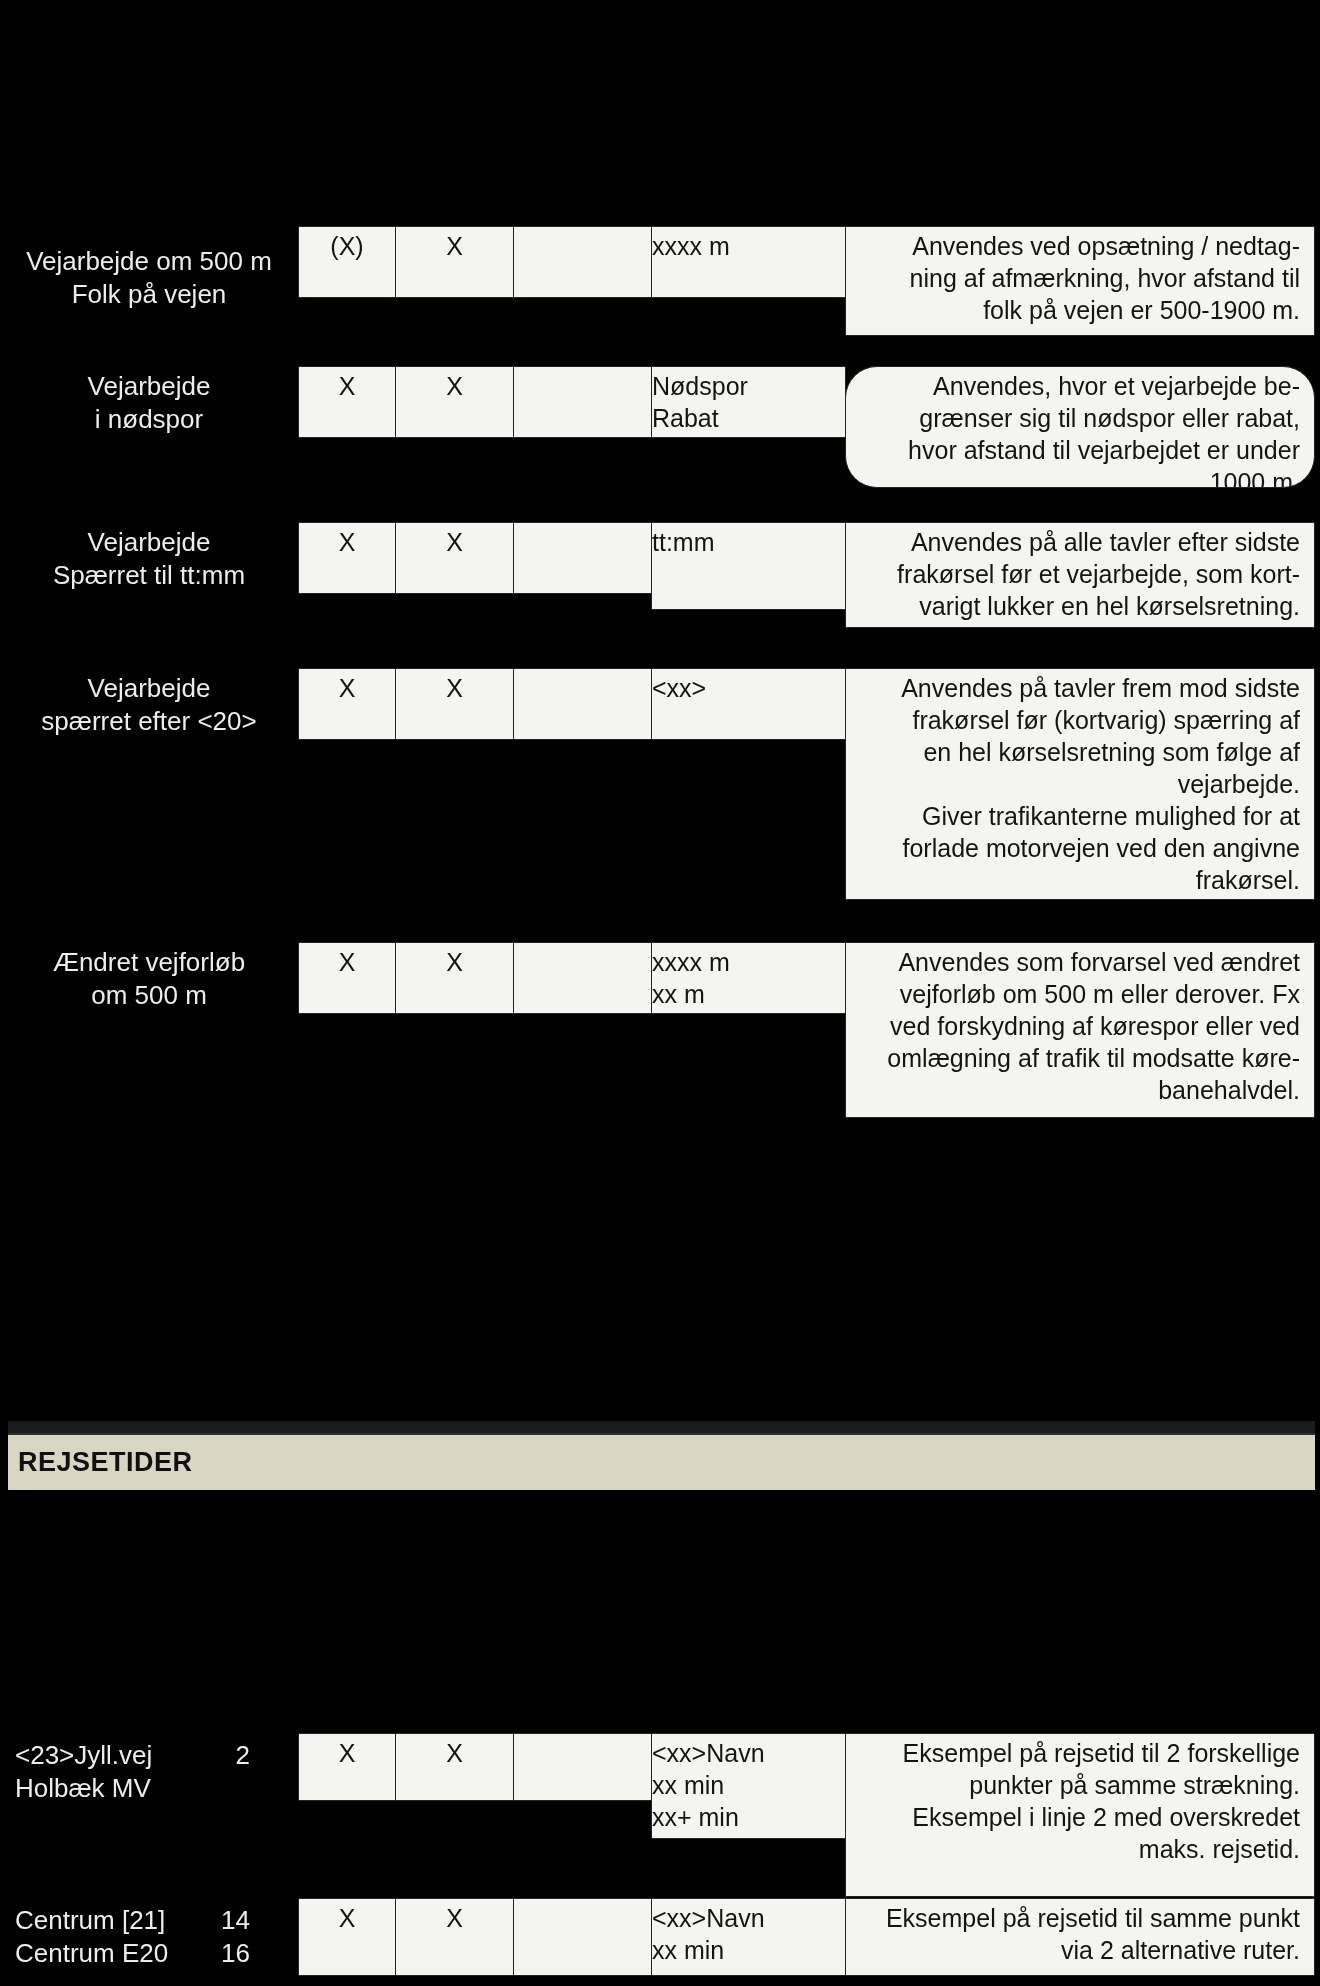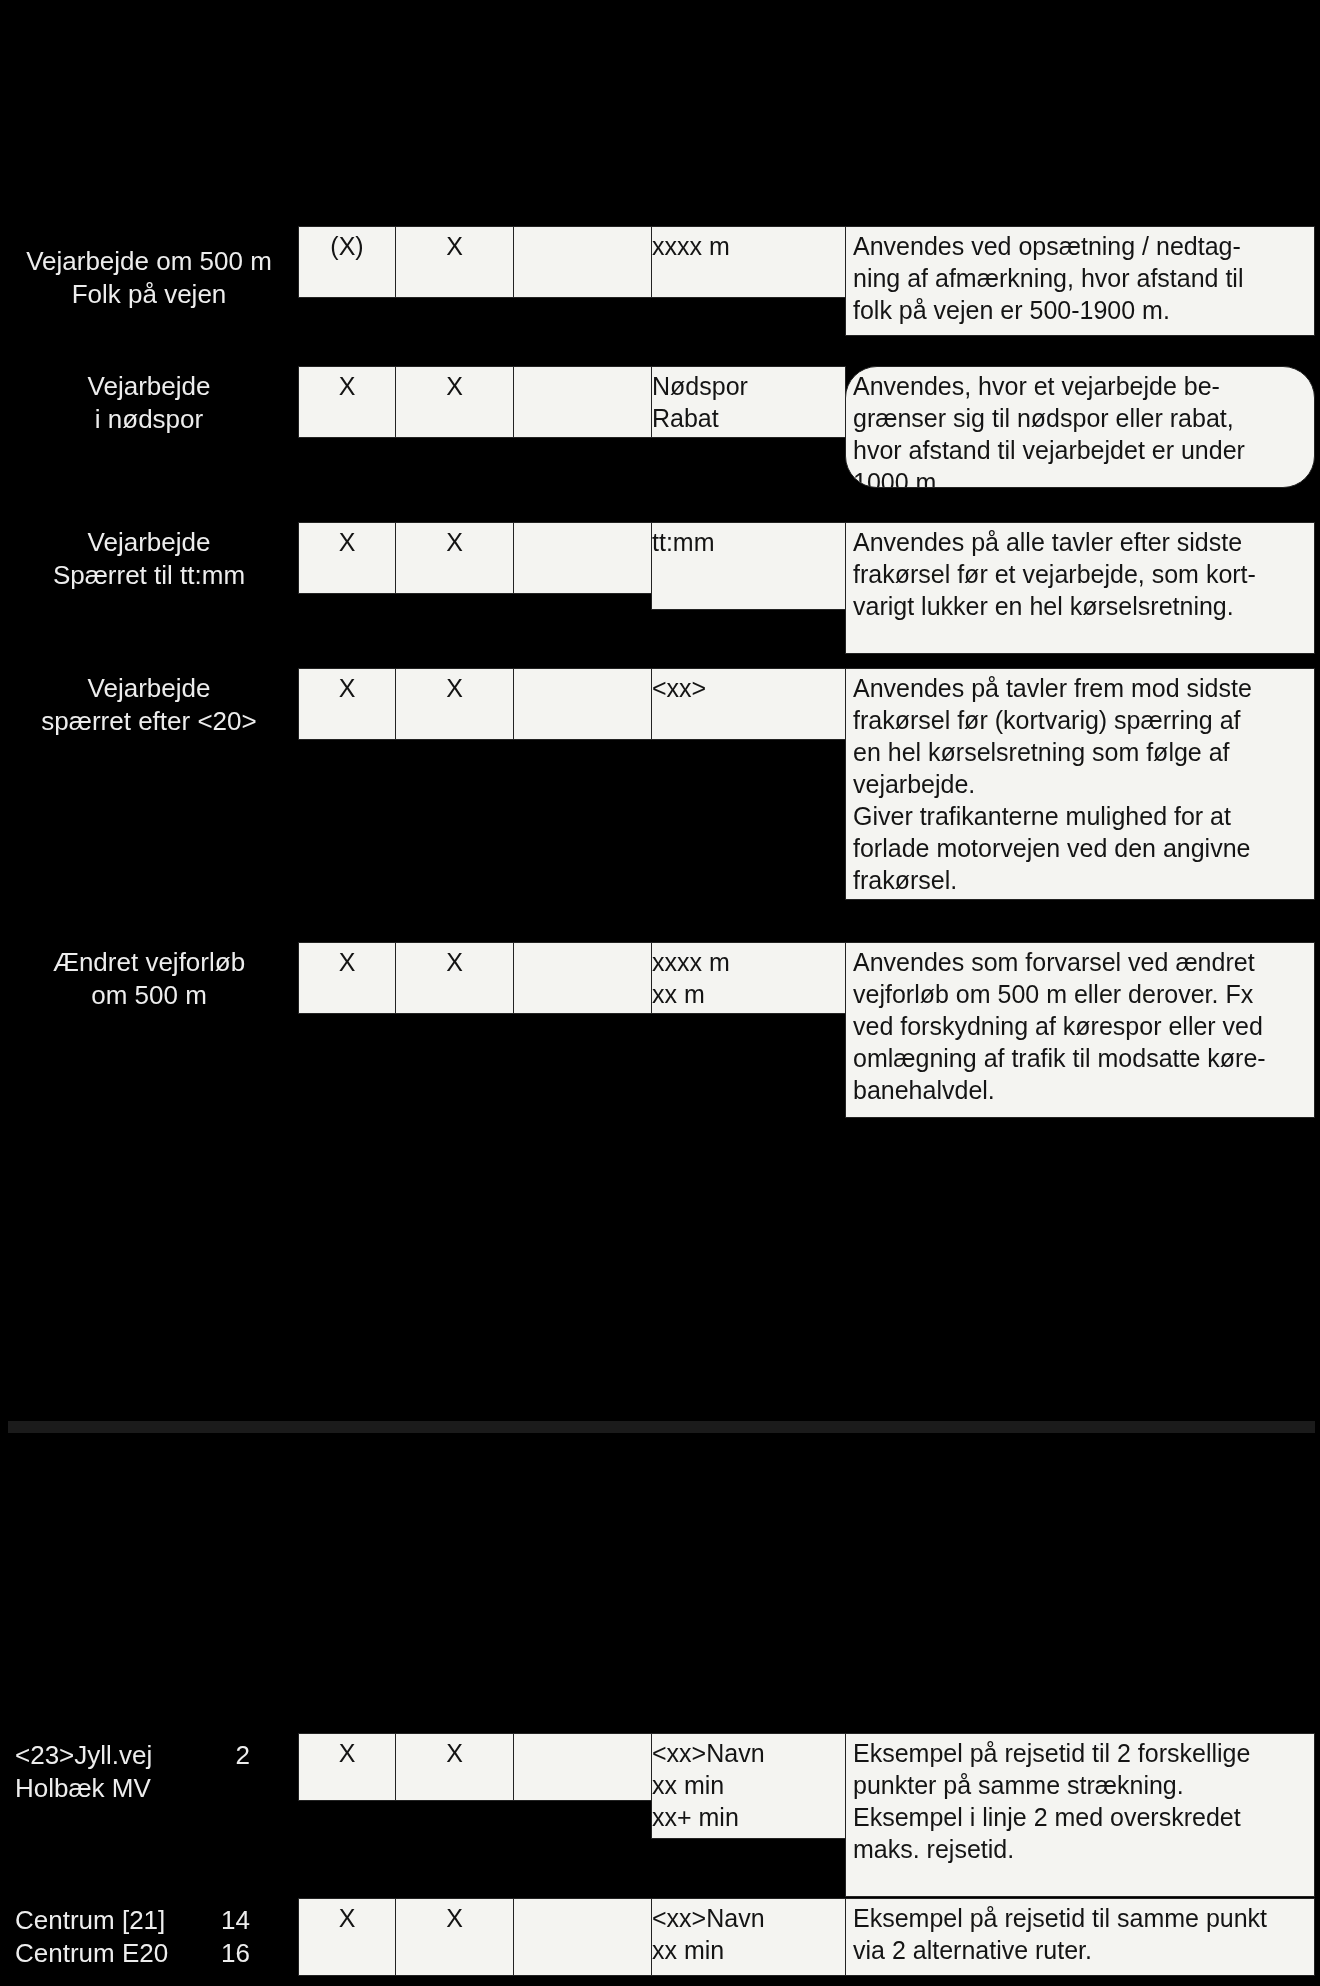--- a/index.html
+++ b/index.html
@@ -13,21 +13,21 @@
     font-size:26px;line-height:33px;text-align:center;white-space:pre-line;
   }
   .cell{
     position:absolute;background:#f4f4f1;border:1px solid #232323;box-sizing:border-box;
     font-size:25px;line-height:32px;color:#141414;overflow:hidden;
   }
   .c1{left:298px;width:98px;text-align:center;padding-top:3px;}
   .c2{left:395px;width:119px;text-align:center;padding-top:3px;}
   .c3{left:513px;width:139px;}
   .c4{left:651px;width:195px;padding:3px 0;white-space:pre-line;text-align:left;}
-  .cdesc{left:845px;width:470px;padding:3px 7px;white-space:pre-line;text-align:left;}
+  .cdesc{left:845px;width:470px;padding:3px 14px;white-space:pre-line;text-align:right;}
   .botlabel{
     position:absolute;left:15px;width:165px;color:#ededed;
     font-size:26px;line-height:33px;text-align:left;white-space:pre-line;
   }
   .botnum{
     position:absolute;left:168px;width:82px;color:#ededed;
     font-size:26px;line-height:33px;text-align:right;white-space:pre-line;
   }
   .divider-strip{
     position:absolute;left:8px;top:1421px;width:1307px;height:12px;background:#1b1b1b;
@@ -72,21 +72,21 @@
 1000 m.</div>
   </div>
 
   <div class="row" style="top:522px;">
     <div class="rowlabel" style="top:4px;">Vejarbejde
 Spærret til tt:mm</div>
     <div class="cell c1" style="top:0;height:72px;">X</div>
     <div class="cell c2" style="top:0;height:72px;">X</div>
     <div class="cell c3" style="top:0;height:72px;"></div>
     <div class="cell c4" style="top:0;height:88px;">tt:mm</div>
-    <div class="cell cdesc" style="top:0;height:132px;">Anvendes på alle tavler efter sidste
+    <div class="cell cdesc" style="top:0;height:106px;">Anvendes på alle tavler efter sidste
 frakørsel før et vejarbejde, som kort-
 varigt lukker en hel kørselsretning.</div>
   </div>
 
   <div class="row" style="top:668px;">
     <div class="rowlabel" style="top:4px;">Vejarbejde
 spærret efter &lt;20&gt;</div>
     <div class="cell c1" style="top:0;height:72px;">X</div>
     <div class="cell c2" style="top:0;height:72px;">X</div>
     <div class="cell c3" style="top:0;height:72px;"></div>
@@ -110,20 +110,23 @@
 xx m</div>
     <div class="cell cdesc" style="top:0;height:176px;">Anvendes som forvarsel ved ændret
 vejforløb om 500 m eller derover. Fx
 ved forskydning af kørespor eller ved
 omlægning af trafik til modsatte køre-
 banehalvdel.</div>
   </div>
 
   <div class="divider-strip"></div>
 
+  <div class="section-bar">
+    <span>REJSETIDER</span>
+  </div>
 
   <div class="row" style="top:1733px;">
     <div class="botlabel" style="top:6px;">&lt;23&gt;Jyll.vej
 Holbæk MV</div>
     <div class="botnum" style="top:6px;">2</div>
     <div class="cell c1" style="top:0;height:68px;">X</div>
     <div class="cell c2" style="top:0;height:68px;">X</div>
     <div class="cell c3" style="top:0;height:68px;"></div>
     <div class="cell c4" style="top:0;height:106px;">&lt;xx&gt;Navn
 xx min

